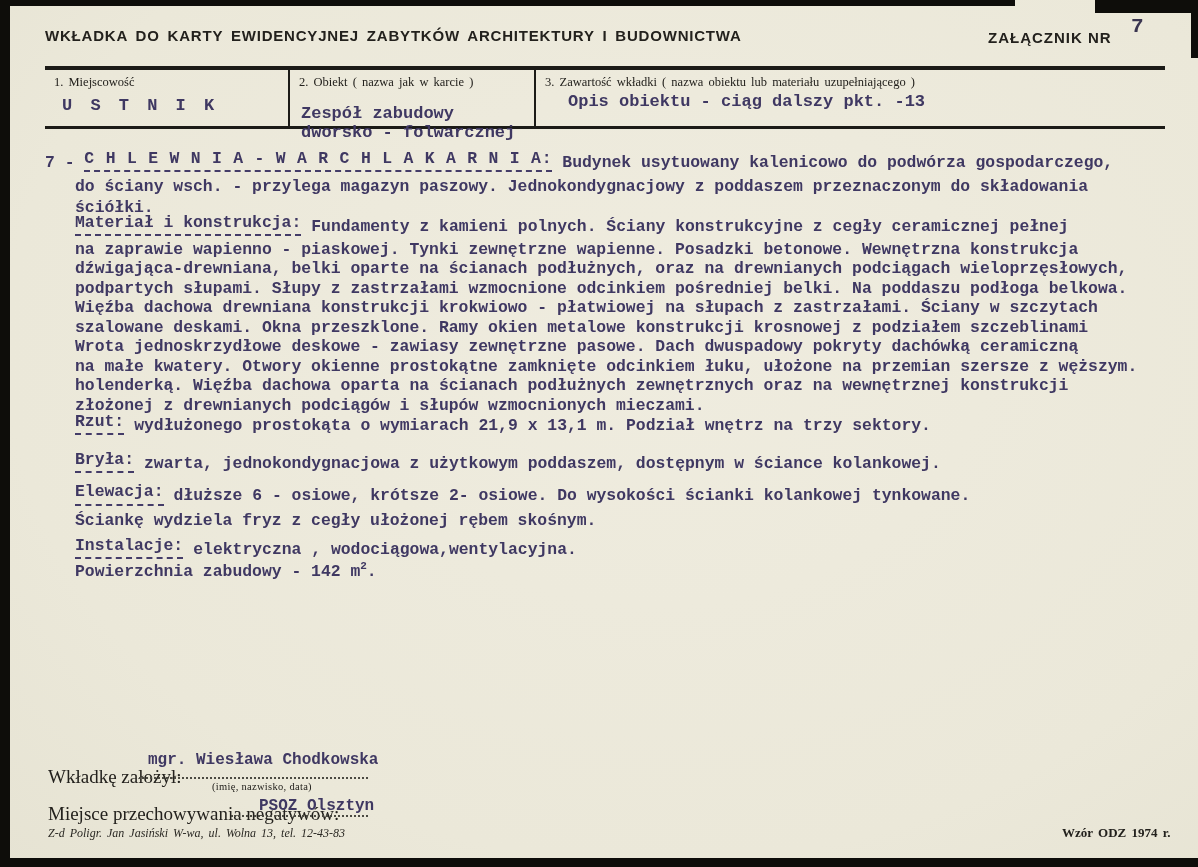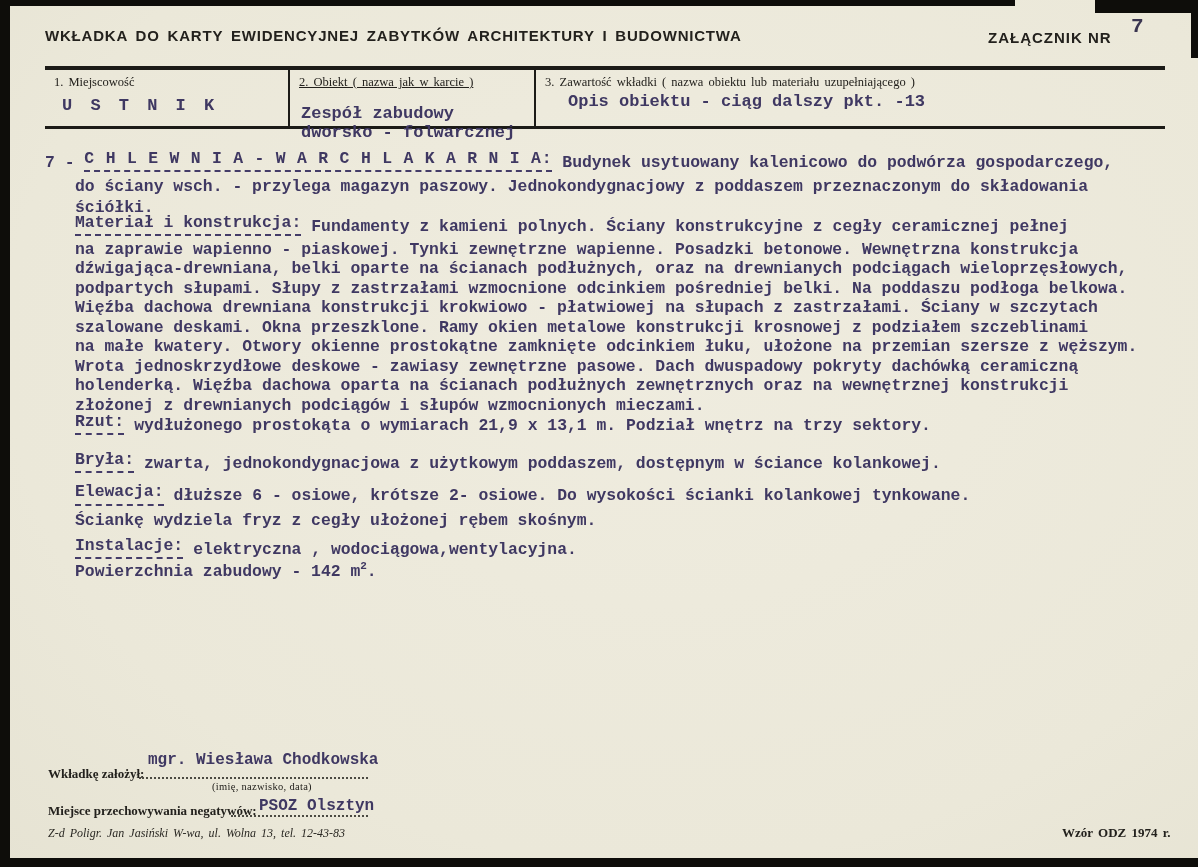--- a/index.html
+++ b/index.html
@@ -37,42 +37,42 @@
   .attach-num { position:absolute; left:1131px; top:15px; font-size:21px; color:#3a3550; }
 
   
   .form-table {
     position:absolute; left:45px; top:66px; width:1120px; height:56px;
     border-top:4px solid #1c1b17; border-bottom:3px solid #1c1b17;
     display:flex; box-sizing:content-box;
   }
   .cell { position:relative; height:100%; }
   .cell + .cell { border-left:2px solid #1c1b17; }
-  .c1 { width:243px; } .c2 { width:244px;text-decoration:underline; } .c3 { flex:1; }
+  .c1 { width:243px; } .c2 { width:244px; } .c3 { flex:1; }
   .cell-label { font-size:12.5px; padding:5px 0 0 9px; white-space:nowrap; word-spacing:2px; }
   .v1 { position:absolute; left:17px; top:26px; font-size:17px; letter-spacing:4px; white-space:nowrap; }
   .v2 { position:absolute; left:11px; top:17px; font-size:17px; line-height:19px; white-space:nowrap;margin-top:17px; }
   .v3 { position:absolute; left:32px; top:22px; font-size:17px; white-space:nowrap; }
 
   
   .sec { position:absolute; left:75px; font-size:16.4px; }
   .sec .line { line-height:21px; white-space:nowrap; }
   #sec1 { left:45px; top:151px; }
   #sec1 .cont { margin-left:30px; }
   .big-head { letter-spacing:0.8px; }
   #sec2 { top:216px; } #sec2 .line { line-height:19.5px; }
   #sec3 { top:414px; }
   #sec4 { top:452px; }
   #sec5 { top:484px; } #sec5 .line { line-height:22px; }
   #sec6 { top:538px; }
   #sec7 { top:561px; }
   .supsc { font-size:11px; position:relative; top:-7px; }
 
   
-  .f-label { position:absolute; font-weight:bold; font-size:13px; white-space:nowrap; }
+  .f-label { position:absolute; font-weight:normal; font-size:19px; white-space:nowrap; }
   .founder-label { left:48px; top:766px; }
   .founder-value { position:absolute; left:148px; top:751px; font-size:16px; white-space:nowrap; }
   .founder-line { position:absolute; left:139px; top:759px; width:229px; height:18px; border-bottom:2px dotted #4b4a42; }
   .founder-caption { position:absolute; left:212px; top:781px; font-size:10.5px; letter-spacing:0.3px; }
   .neg-label { left:48px; top:803px; }
   .neg-value { position:absolute; left:238px; top:797px; font-size:16px; white-space:nowrap;margin-left:21px; }
   .neg-line { position:absolute; left:231px; top:797px; width:137px; height:18px; border-bottom:2px dotted #4b4a42; }
   .print-info { position:absolute; left:48px; top:826px; font-size:12px; font-style:italic; word-spacing:2px; color:#2a2823; white-space:nowrap; }
   .form-code { position:absolute; left:1062px; top:825px; font-size:13px; font-weight:bold; word-spacing:2px; white-space:nowrap; }
 </style>
@@ -119,22 +119,22 @@
 
   <div class="sec" id="sec2">
     <div class="line">
       <span class="tw tw-u raised">Materiał i konstrukcja:</span><span class="tw">Fundamenty z kamieni polnych. Ściany konstrukcyjne z cegły ceramicznej pełnej</span>
     </div>
     <div class="line tw">na zaprawie wapienno - piaskowej. Tynki zewnętrzne wapienne. Posadzki betonowe. Wewnętrzna konstrukcja</div>
     <div class="line tw">dźwigająca-drewniana, belki oparte na ścianach podłużnych, oraz na drewnianych podciągach wieloprzęsłowych,</div>
     <div class="line tw">podpartych słupami. Słupy z zastrzałami wzmocnione odcinkiem pośredniej belki. Na poddaszu podłoga belkowa.</div>
     <div class="line tw">Więźba dachowa drewniana konstrukcji krokwiowo - płatwiowej na słupach z zastrzałami. Ściany w szczytach</div>
     <div class="line tw">szalowane deskami. Okna przeszklone. Ramy okien metalowe konstrukcji krosnowej z podziałem szczeblinami</div>
+    <div class="line tw">Wrota jednoskrzydłowe deskowe - zawiasy zewnętrzne pasowe. Dach dwuspadowy pokryty dachówką ceramiczną</div>
     <div class="line tw">na małe kwatery. Otwory okienne prostokątne zamknięte odcinkiem łuku, ułożone na przemian szersze z węższym.</div>
-    <div class="line tw">Wrota jednoskrzydłowe deskowe - zawiasy zewnętrzne pasowe. Dach dwuspadowy pokryty dachówką ceramiczną</div>
     <div class="line tw">holenderką. Więźba dachowa oparta na ścianach podłużnych zewnętrznych oraz na wewnętrznej konstrukcji</div>
     <div class="line tw">złożonej z drewnianych podciągów i słupów wzmocnionych mieczami.</div>
   </div>
 
   <div class="sec" id="sec3">
     <div class="line">
       <span class="tw tw-u raised">Rzut:</span><span class="tw">wydłużonego prostokąta o wymiarach 21,9 x 13,1 m. Podział wnętrz na trzy sektory.</span>
     </div>
   </div>
 

